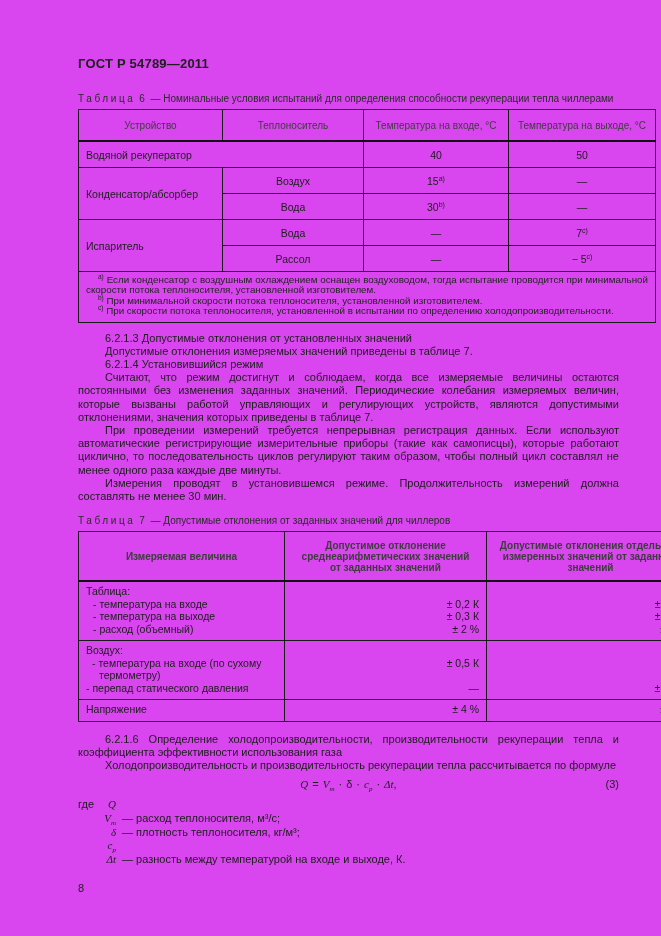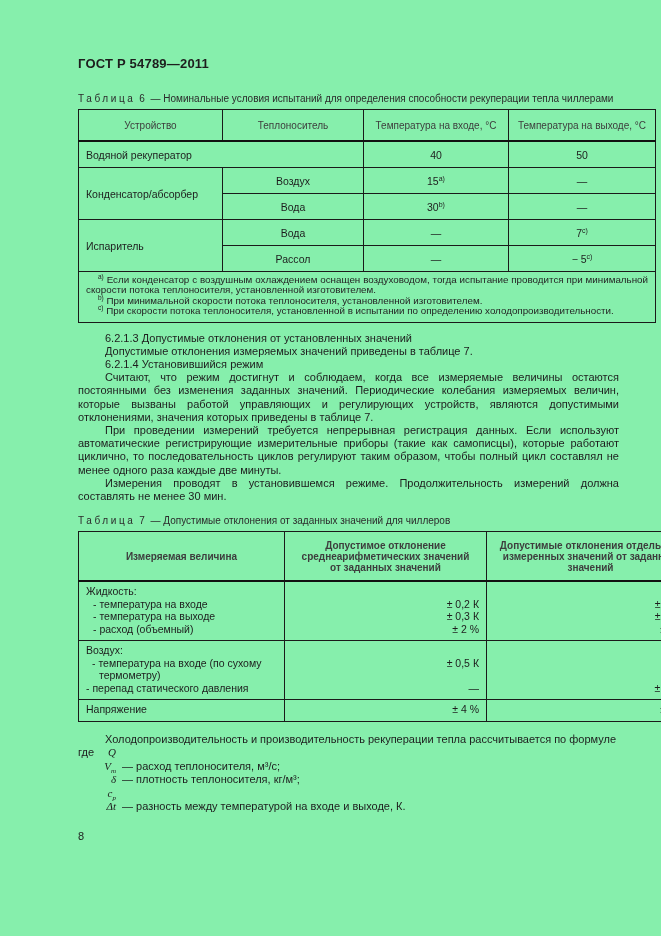--- a/index.html
+++ b/index.html
@@ -1,17 +1,17 @@
 <!DOCTYPE html>
 <html><head>
 <meta charset="utf-8">
 <style>
   html,body{margin:0;padding:0;background:#fff;}
   .page{
-    width:661px;height:936px;background:#86efac;box-sizing:border-box;
+    width:661px;height:936px;background:#d946ef;box-sizing:border-box;
     padding:56px 42px 8px 78px;
     font-family:"Liberation Sans","DejaVu Sans",sans-serif;
     color:#1d1d1d;overflow:hidden;
   }
   .gost-header{font-weight:bold;font-size:13px;margin-bottom:22px;letter-spacing:0.2px;}
   .tbl-caption{font-size:10px;color:#2b2b2b;margin-bottom:5px;}
   .tbl-caption .spaced{letter-spacing:2.6px;margin-right:1px;}
   .tbl-caption .cap-num{margin-right:3px;}
   table{border-collapse:collapse;width:100%;table-layout:fixed;}
   
@@ -129,21 +129,21 @@
 
   <table class="t7">
     <tbody>
         <tr class="hdr">
       <th style="width:181px">Измеряемая величина</th>
       <th style="width:177px">Допустимое отклонение среднеарифметических значений от заданных значений</th>
       <th style="width:183px">Допустимые отклонения отдельных измеренных значений от заданных значений</th>
     </tr>
     <tr>
       <td>
-        <div class="ln">Жидкость:</div>
+        <div class="ln">Таблица:</div>
         <div class="ln ind">- температура на входе</div>
         <div class="ln ind">- температура на выходе</div>
         <div class="ln ind">- расход (объемный)</div>
       </td>
       <td class="cv">
         <div class="ln"></div>
         <div class="ln">± 0,2 К</div>
         <div class="ln">± 0,3 К</div>
         <div class="ln">± 2 %</div>
       </td>
@@ -180,22 +180,29 @@
       <td class="cv">
             <div class="ln">± 4 %</div>
           </td>
       <td class="cv">
             <div class="ln">± 4 %</div>
           </td>
     </tr>
   </tbody>
     </table>
 
+  <p class="body">6.2.1.6  Определение холодопроизводительности, производительности рекуперации тепла и коэффициента эффективности использования газа</p>
   <p class="body">Холодопроизводительность и производительность рекуперации тепла рассчитывается по формуле</p>
 
+  <div class="formula-row">
+    <span>
+      <i>Q</i><span class="op">=</span><i>V</i><sub>m</sub><span class="op">·</span><span>δ</span><span class="op">·</span><i>c</i><sub>p</sub><span class="op">·</span><i>Δt</i><span>,</span>
+    </span>
+    <span class="eq-num">(3)</span>
+  </div>
 
   <div class="defs">
     <div class="def-line">
       <span class="def-term">
           <span>где</span>
           <span><i>Q</i><sub></sub></span>
         </span>
     </div>
     <div class="def-line">
       <span class="def-term">

